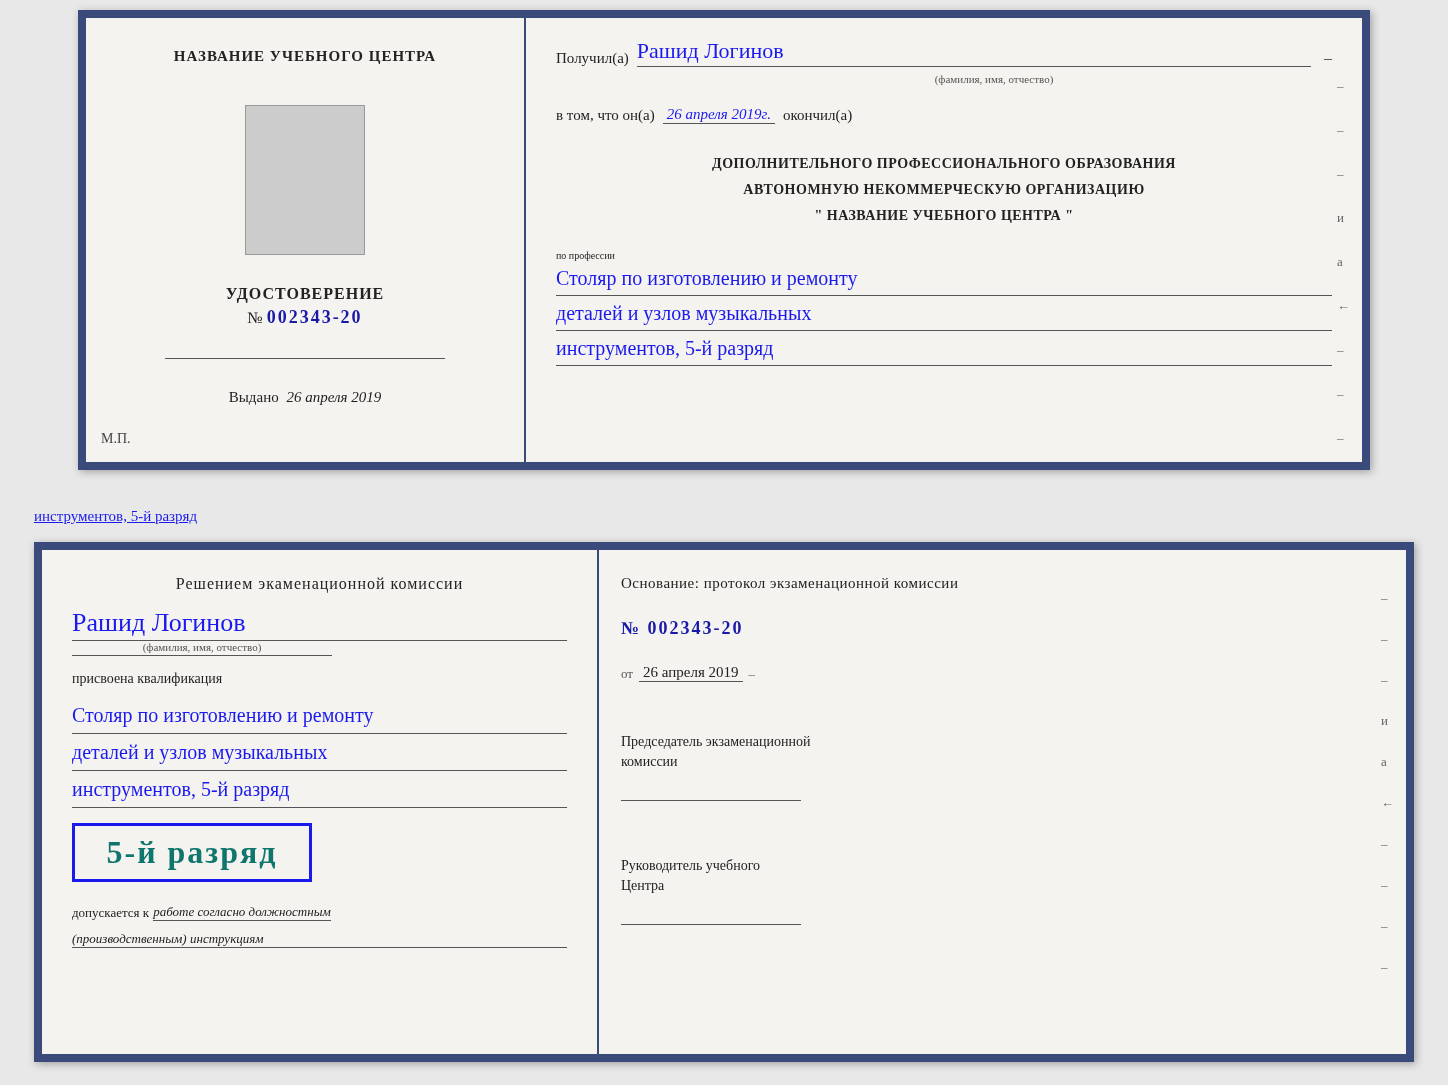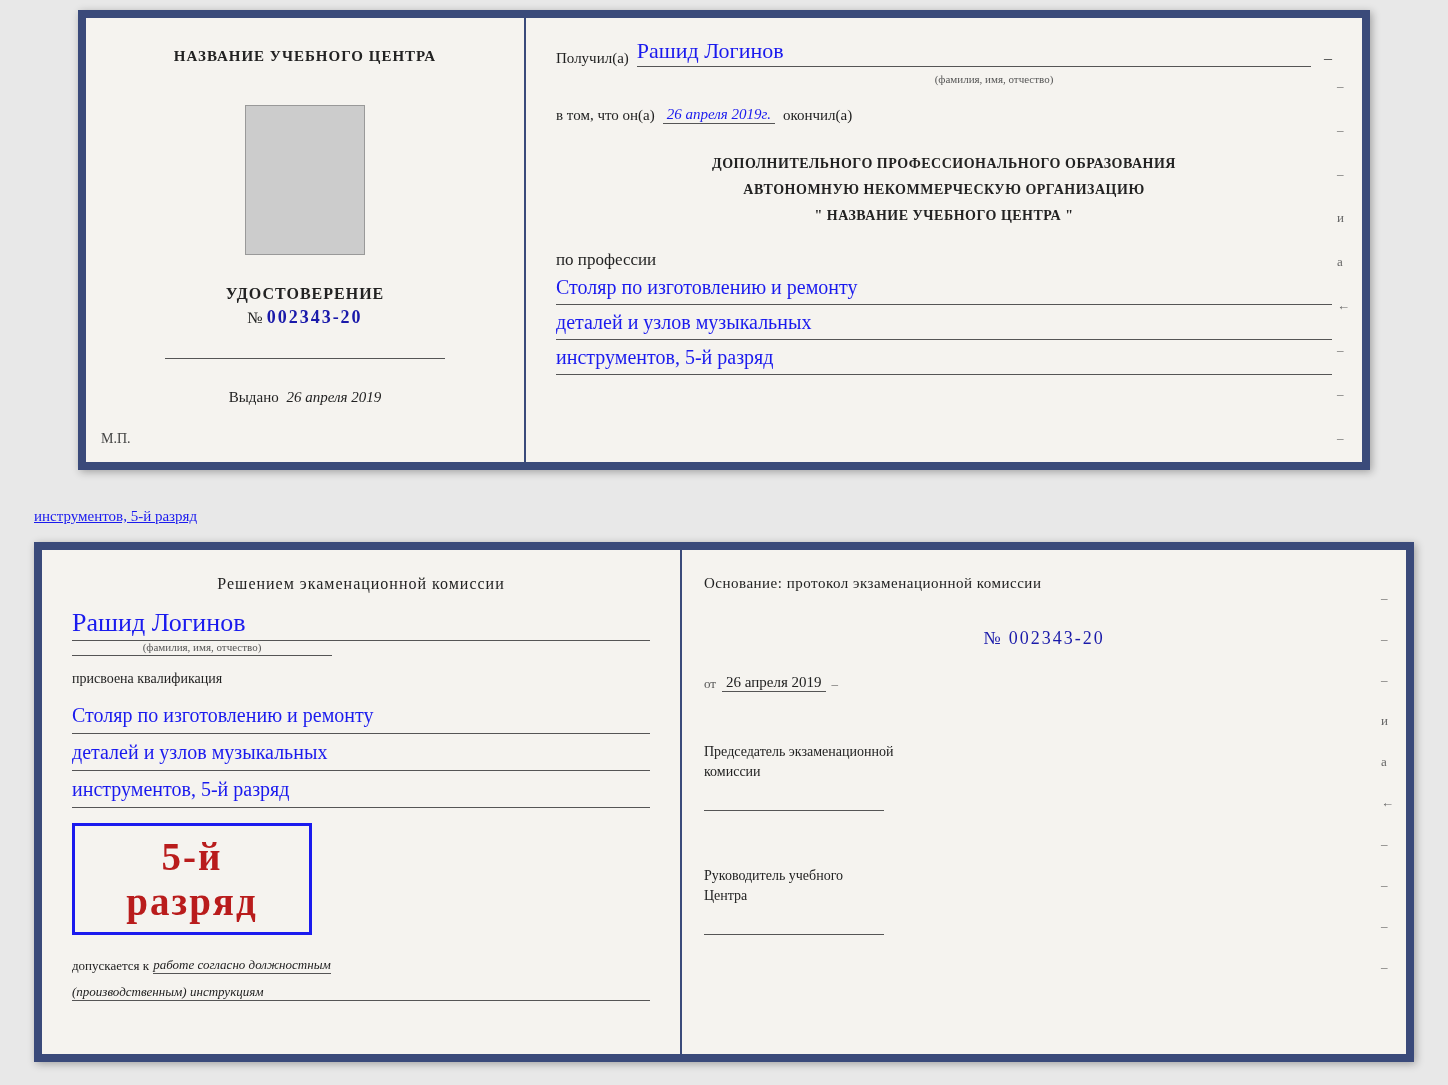--- a/index.html
+++ b/index.html
@@ -145,21 +145,21 @@
       font-size: 14px;
       color: #222;
       text-align: center;
       font-weight: bold;
       letter-spacing: 0.5px;
       line-height: 1.5;
       margin-top: 5px;
     }
 
     .cert-profession-label {
-      font-size: 17px;
+      font-size: 10px;
       color: #222;
     }
 
     .cert-profession-handwritten {
       font-family: 'Segoe Script', 'Brush Script MT', cursive;
       font-size: 20px;
       color: #1a1aee;
       line-height: 1.7;
       border-bottom: 1px solid #555;
     }
@@ -183,21 +183,21 @@
       width: 1380px;
       height: 520px;
       background: #f5f3ef;
       border: 8px solid #3a4a7a;
       display: flex;
       position: relative;
       box-shadow: 2px 2px 8px rgba(0,0,0,0.3);
     }
 
     .cert-bottom-left {
-      width: 640px;
+      width: 557px;
       border-right: 2px solid #3a4a7a;
       padding: 25px 30px;
       display: flex;
       flex-direction: column;
       gap: 10px;
     }
 
     .cert-bottom-right {
       flex: 1;
       padding: 25px 22px;
@@ -249,46 +249,45 @@
 
     .cert-rank-box {
       border: 3px solid #1a1aee;
       padding: 8px 20px;
       text-align: center;
       width: 240px;
       margin-top: 5px;
     }
 
     .cert-rank-text {
-      font-size: 39px;
-      font-weight: bold;
-      color: #b91c1c;
+      font-size: 32px;
+      font-weight: bold;
+      color: #0f766e;
       letter-spacing: 2px;
     }
 
     .cert-dopuskaetsya {
       font-size: 13px;
       color: #222;
       margin-top: 5px;
     }
 
     .cert-osnov-label {
       font-size: 15px;
       color: #222;
       letter-spacing: 0.5px;
       font-weight: normal;
     }
 
     .cert-protocol-number {
       font-size: 18px;
       color: #1a1aaa;
-      font-weight: normal;
+      font-weight: bold;
       letter-spacing: 2px;
-      text-align: center;
-      margin-top: 16px;
+      margin-top: 6px;
     }
 
     .cert-ot-row {
       display: flex;
       align-items: flex-end;
       gap: 6px;
       margin-top: 5px;
     }
 
     .cert-ot-label {

